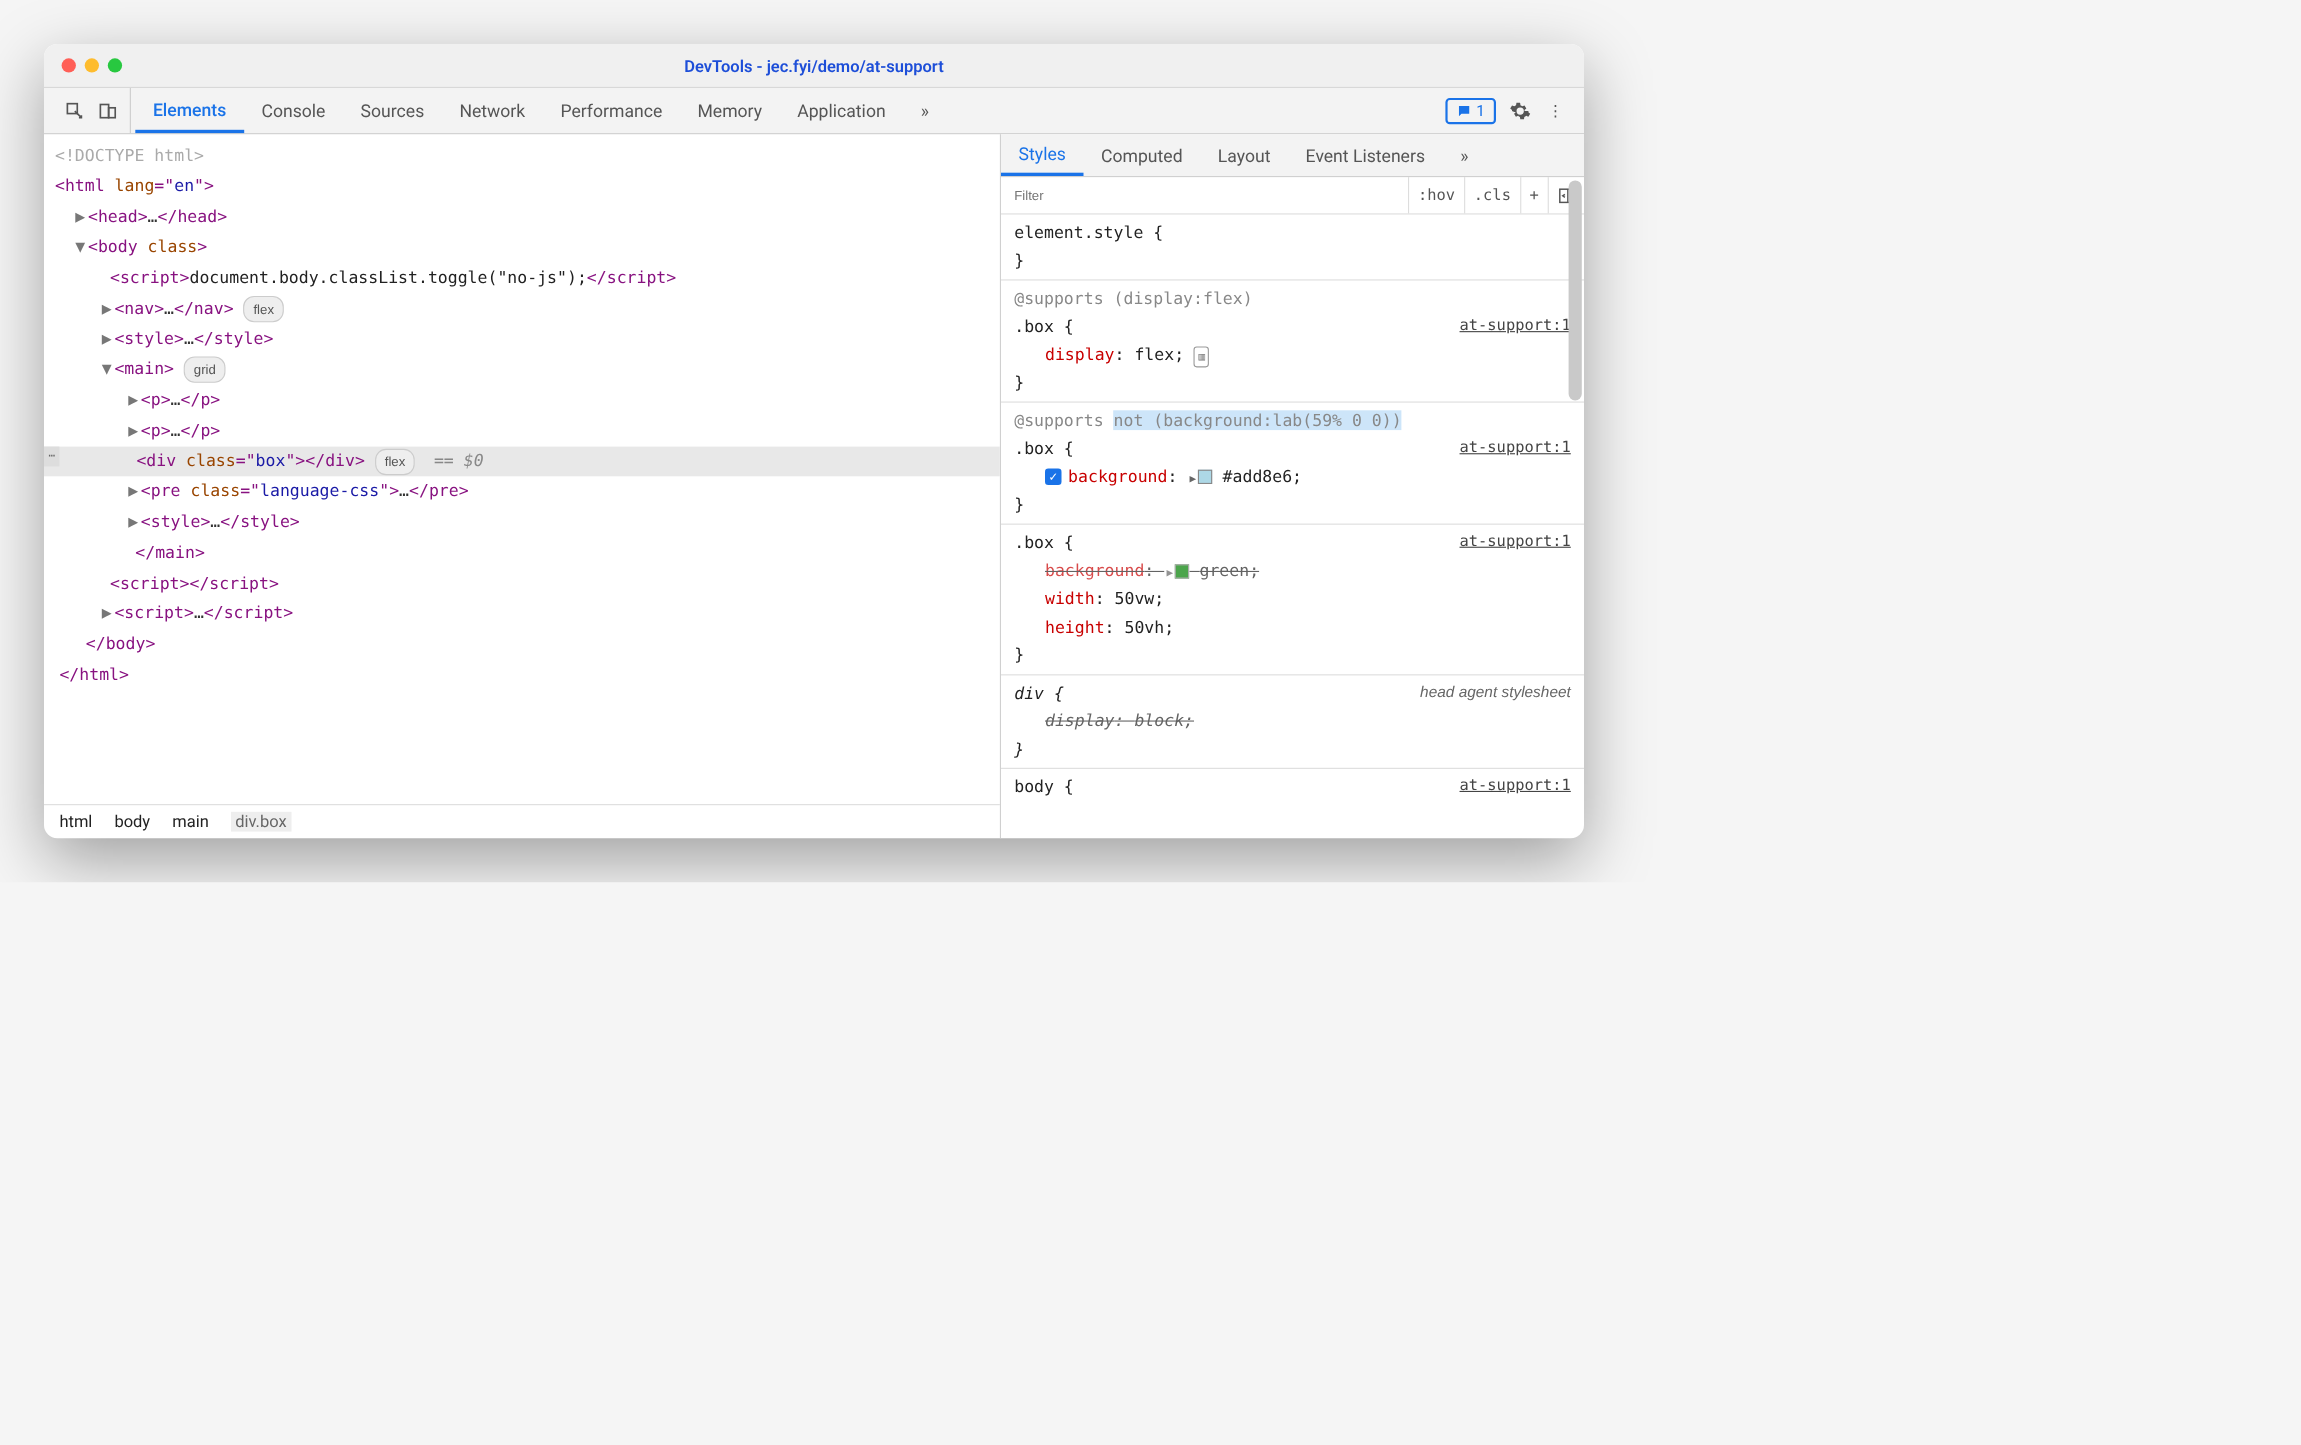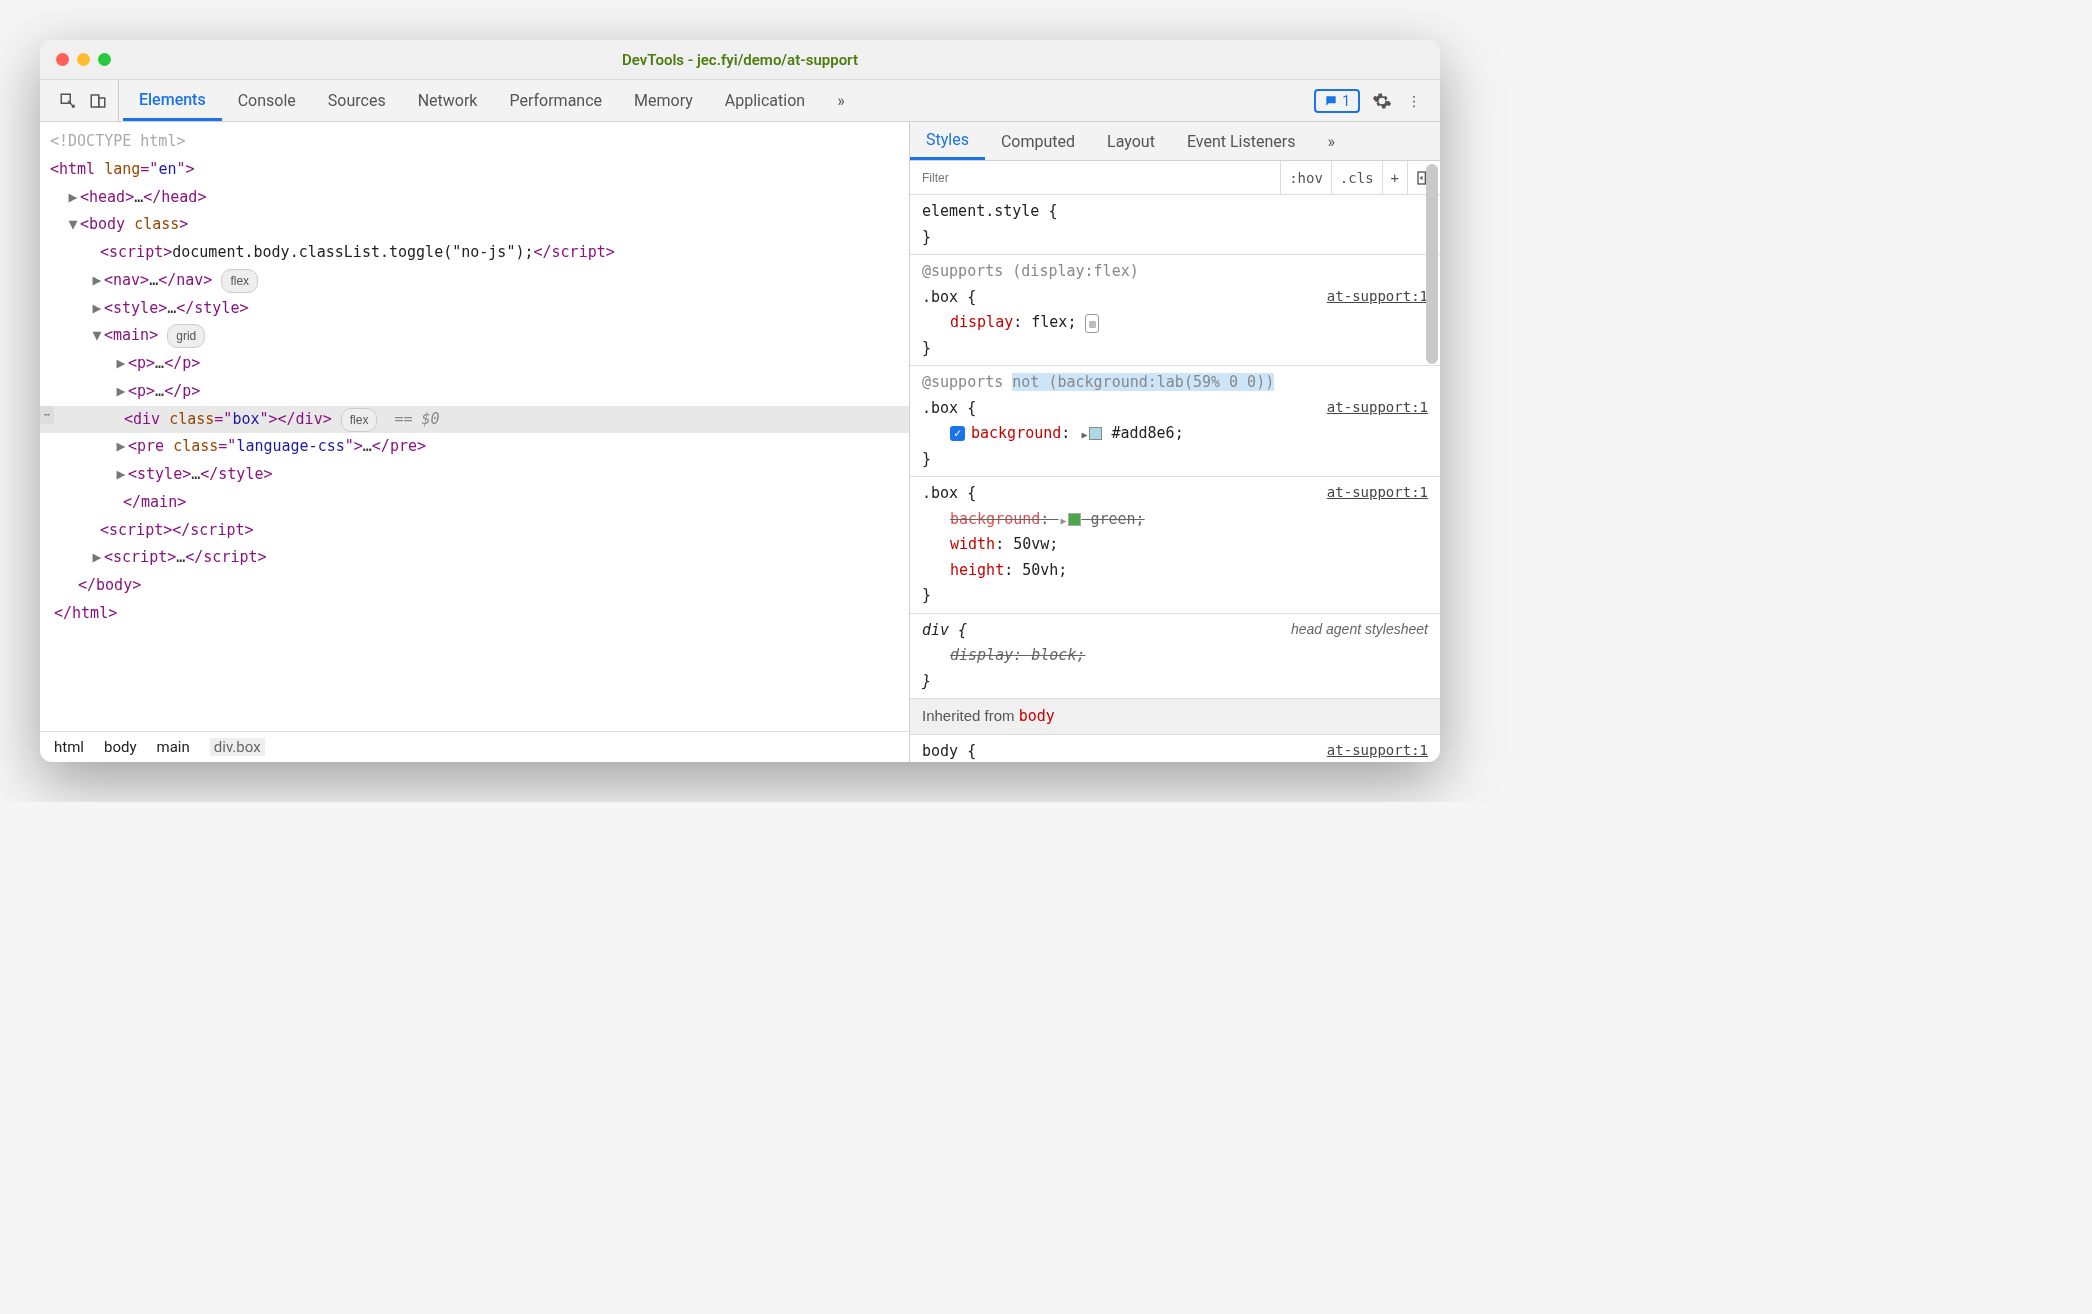--- a/index.html
+++ b/index.html
@@ -25,21 +25,21 @@
     border-bottom: 1px solid #d8d8d8;
     position: relative;
   }
   .traffic-lights { display: flex; gap: 8px; }
   .dot { width: 13px; height: 13px; border-radius: 50%; }
   .dot.red { background: #ff5f57; }
   .dot.yellow { background: #febc2e; }
   .dot.green { background: #28c840; }
   .win-title {
     position: absolute; left: 0; right: 0;
-    text-align: center; font-weight: 600; color: #4d7c0f;
+    text-align: center; font-weight: 600; color: #1d4ed8;
     pointer-events: none; font-size: 15px;
   }
   .toolbar {
     height: 42px;
     display: flex;
     align-items: center;
     border-bottom: 1px solid #d0d0d0;
     background: #f3f3f3;
     padding: 0 8px;
     gap: 4px;
@@ -287,23 +287,20 @@
           <span>}</span>
         </div>
 
         <div class="rule" style="font-style:italic;">
           <span class="ua-link">head agent stylesheet</span>
           <span class="sel">div {</span>
           <span class="indent strike"><span>display</span>: <span>block;</span></span>
           <span>}</span>
         </div>
 
-        <div class="inherited">
-          <span>Inherited from </span><span class="body-ref">body</span>
-        </div>
 
         <div class="rule" style="border-bottom:none;">
           <span class="link">at-support:1</span>
           <span class="sel">body {</span>
         </div>
 
       </div>
       <div class="scrollbar-fake"></div>
     </div>
   </div>

